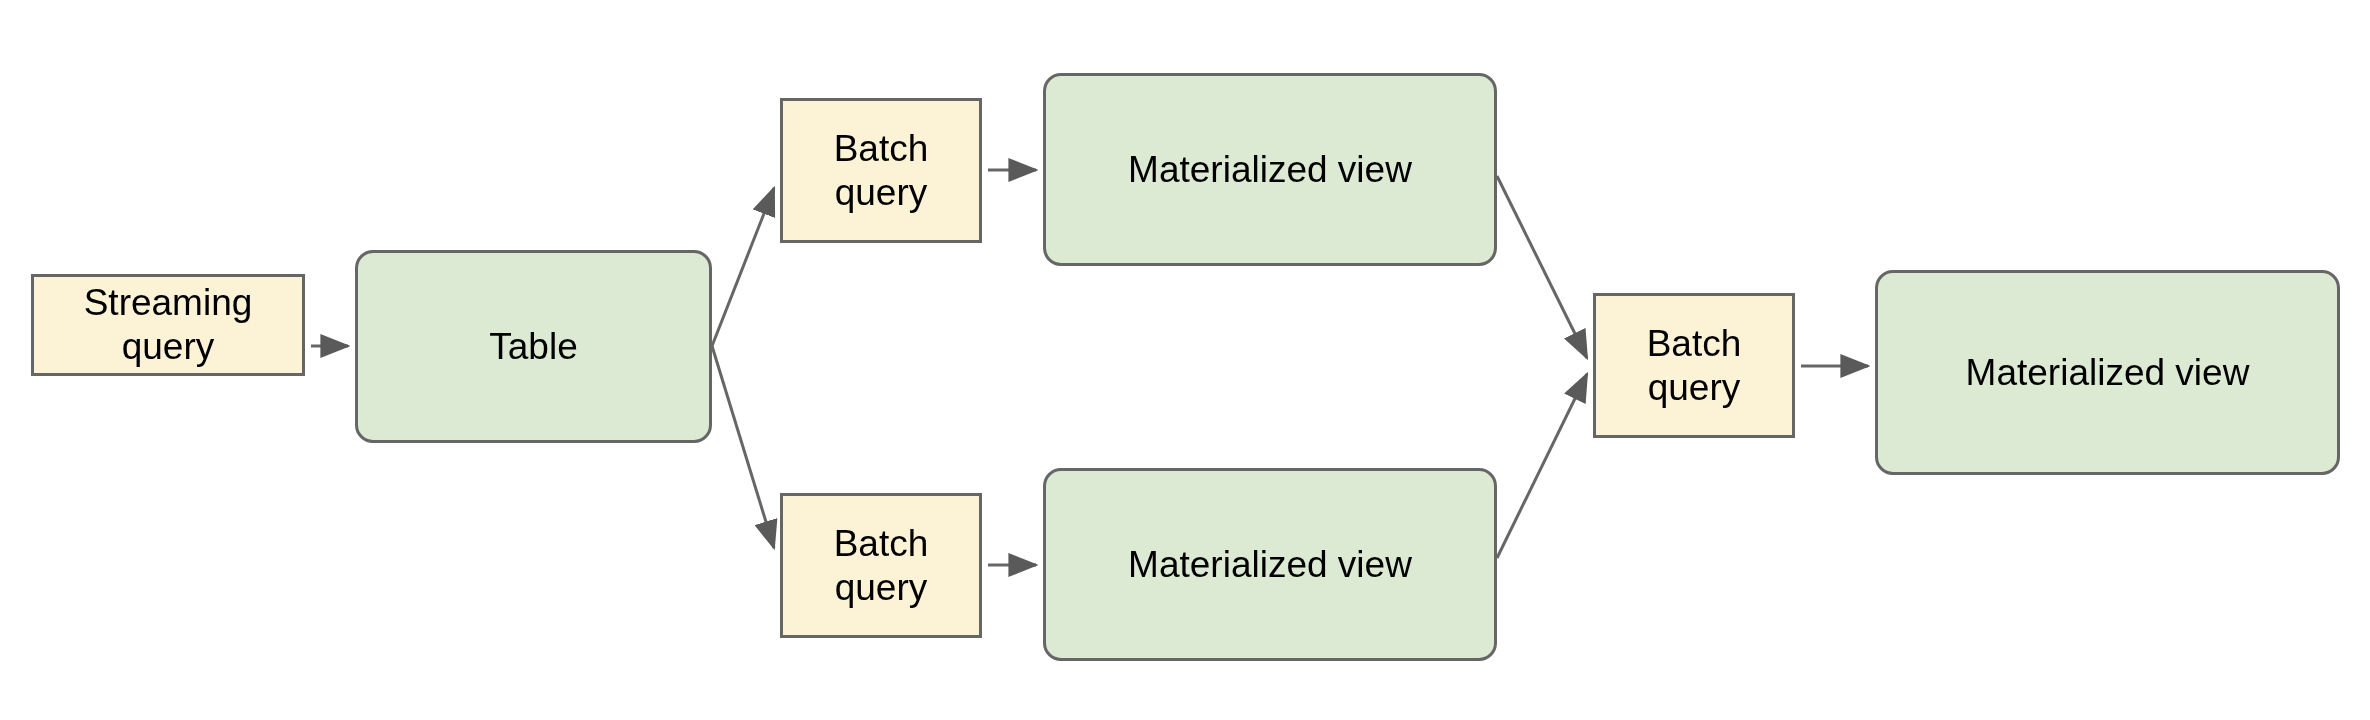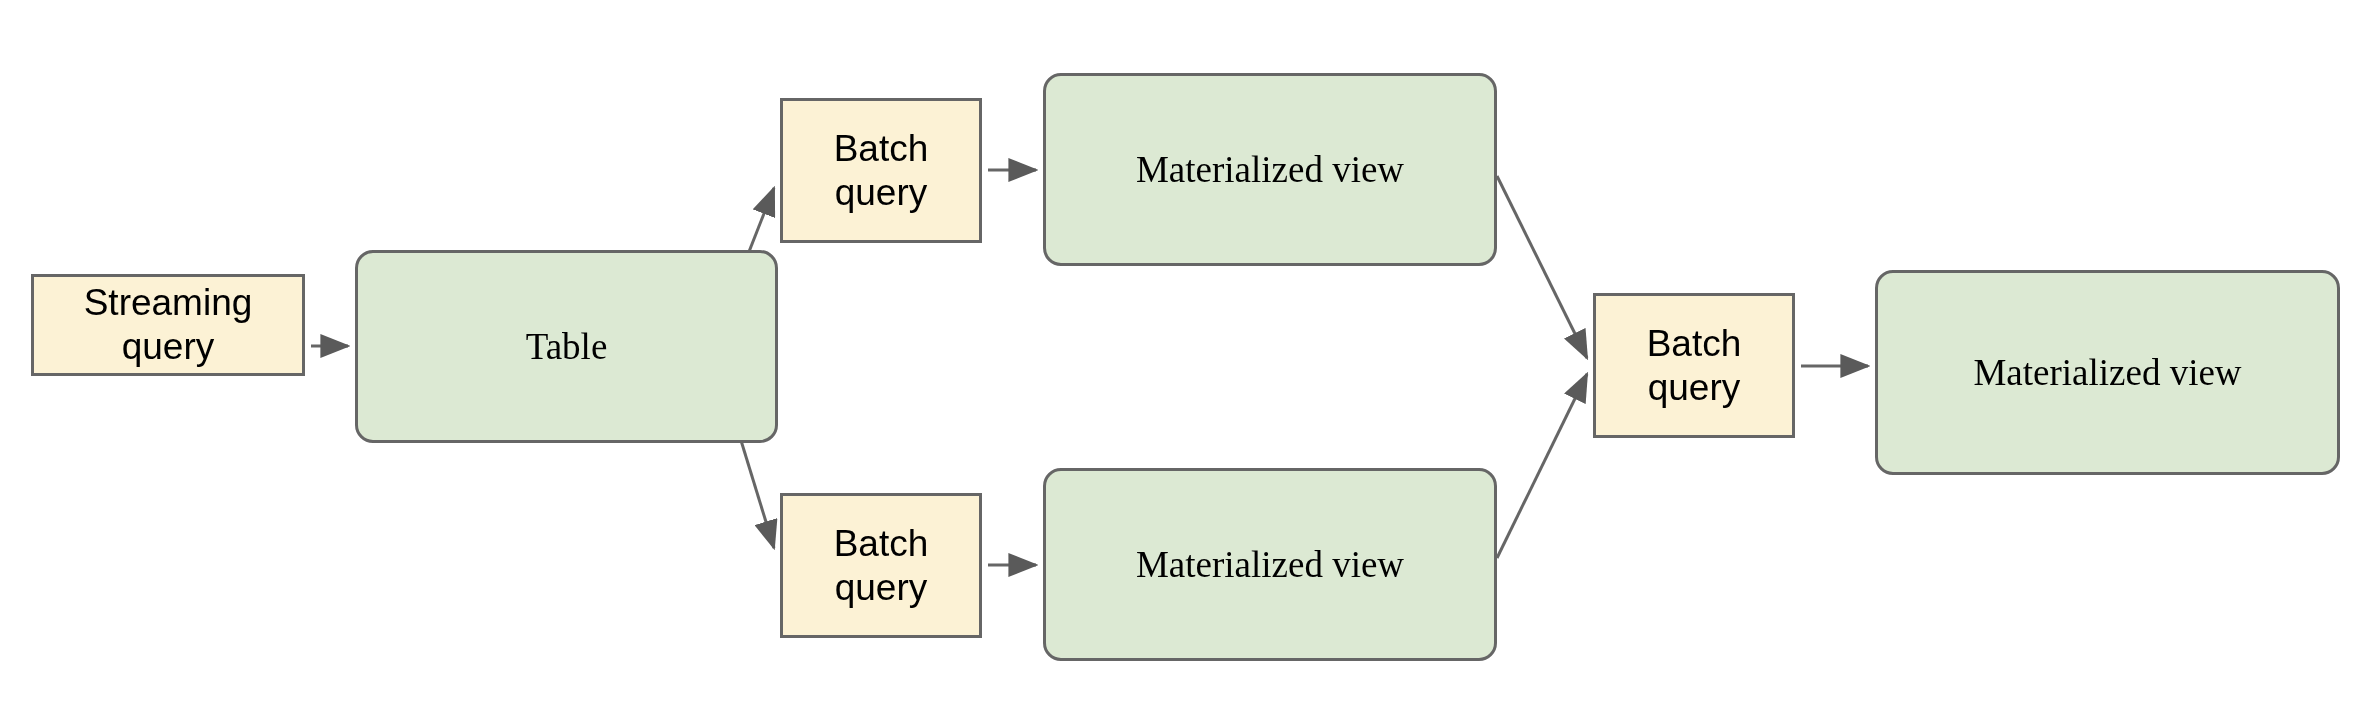--- a/index.html
+++ b/index.html
@@ -37,21 +37,20 @@
     line-height: 1.18;
     z-index: 2;
   }
   .node-query {
     background: #fcf2d5;
     border-radius: 0;
   }
   .node-store {
     background: #dce9d3;
     border-radius: 18px;
-    font-family: Liberation Serif, serif;
   }
   .node-label {
     white-space: pre-line;
     padding: 0 6px;
   }
 </style>
 </head>
 <body>
 
 <div id="canvas" style="background: rgb(255, 255, 255);">
@@ -72,21 +71,21 @@
         <polyline points="1497,558 1587,374" marker-end="url(#arrowhead)" stroke="#666666" stroke-width="3" fill="none"></polyline>
         <polyline points="1801,366 1868,366" marker-end="url(#arrowhead)" stroke="#666666" stroke-width="3" fill="none"></polyline>
       </g>
   </svg>
 
   <div class="node node-query" style="left: 31px; top: 274px; width: 274px; height: 102px; background: rgb(252, 242, 213); border-color: rgb(102, 102, 102); color: rgb(0, 0, 0); font-size: 37px; border-radius: 0px;">
     <span class="node-label">Streaming
 query</span>
   </div>
 
-  <div class="node node-store" style="left: 355px; top: 250px; width: 423px; height: 193px; background: rgb(220, 233, 211); border-color: rgb(102, 102, 102); color: rgb(0, 0, 0); font-size: 37px; border-radius: 18px;">
+  <div class="node node-store" style="left: 355px; top: 250px; width: 357px; height: 193px; background: rgb(220, 233, 211); border-color: rgb(102, 102, 102); color: rgb(0, 0, 0); font-size: 37px; border-radius: 18px;">
     <span class="node-label">Table</span>
   </div>
 
   <div class="node node-query" style="left: 780px; top: 98px; width: 202px; height: 145px; background: rgb(252, 242, 213); border-color: rgb(102, 102, 102); color: rgb(0, 0, 0); font-size: 37px; border-radius: 0px;">
     <span class="node-label">Batch
 query</span>
   </div>
 
   <div class="node node-store" style="left: 1043px; top: 73px; width: 454px; height: 193px; background: rgb(220, 233, 211); border-color: rgb(102, 102, 102); color: rgb(0, 0, 0); font-size: 37px; border-radius: 18px;">
     <span class="node-label">Materialized view</span>

